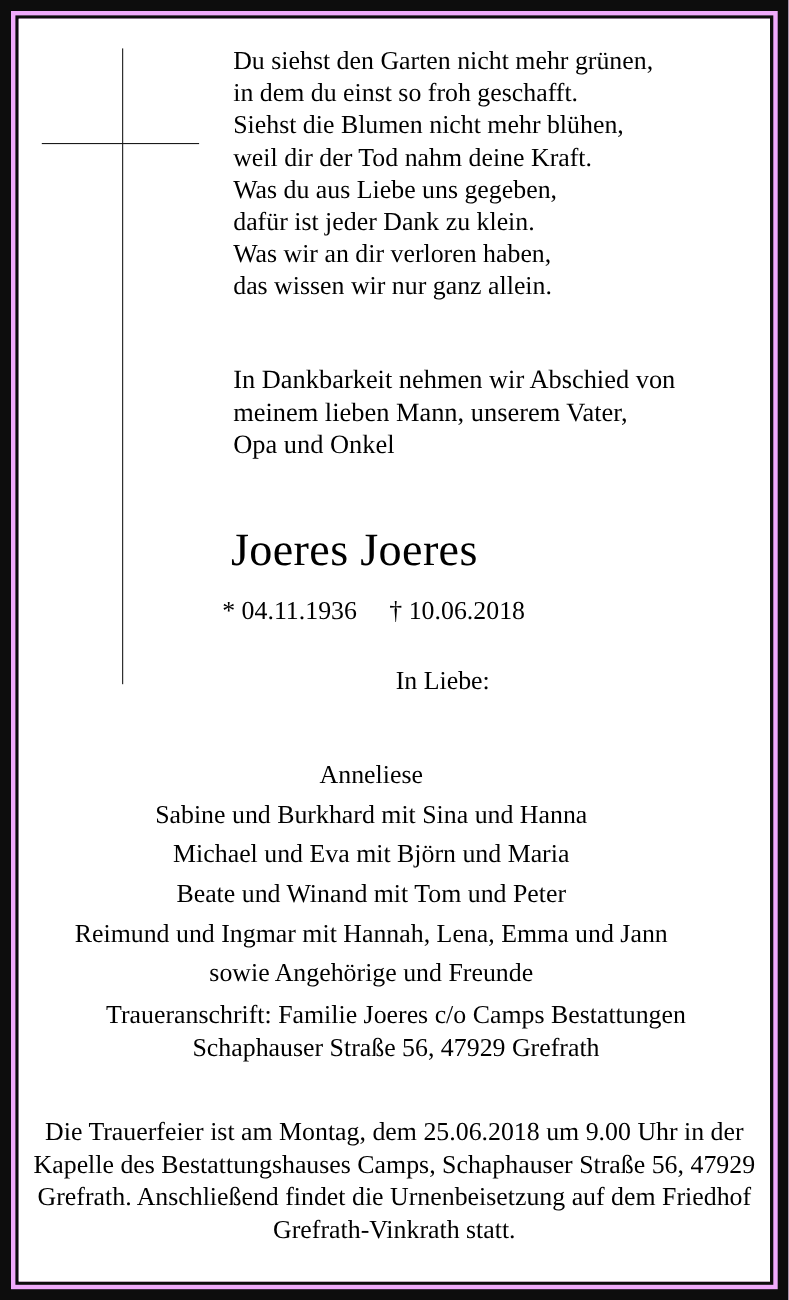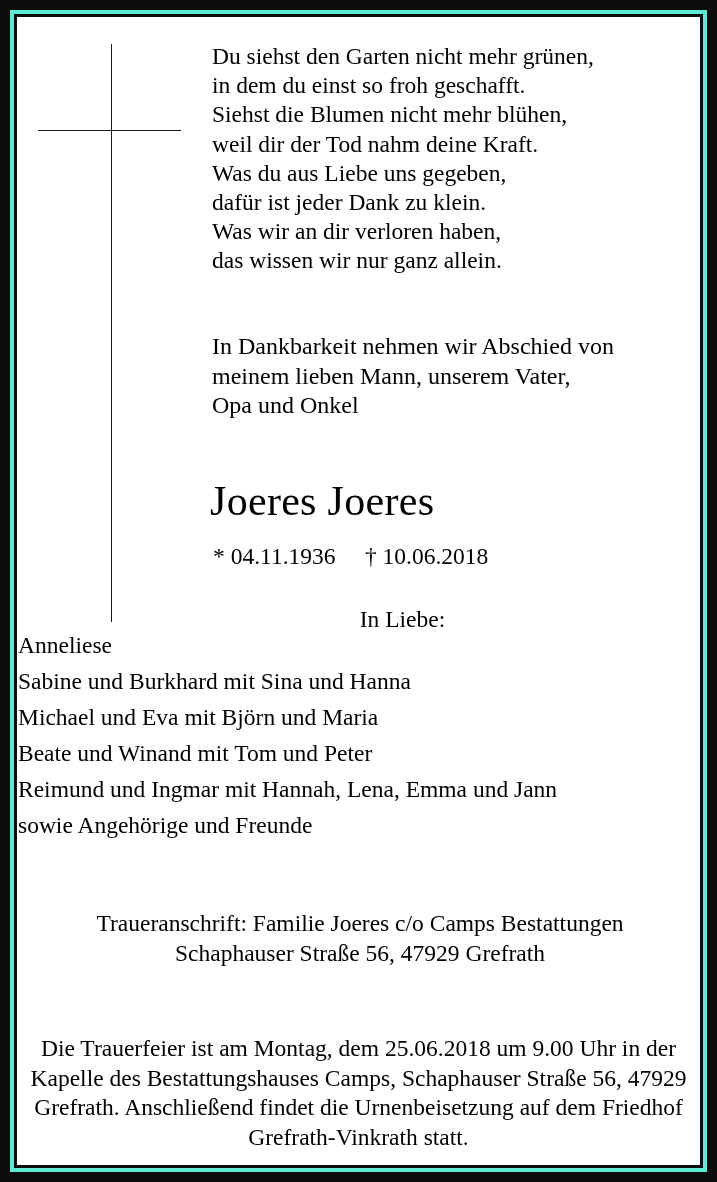--- a/index.html
+++ b/index.html
@@ -9,21 +9,21 @@
   }
   body {
     font-family: "Liberation Serif", "DejaVu Serif", serif;
     color: #000000;
   }
   #obituary {
     position: relative;
     width: 717px;
     height: 1182px;
     box-sizing: border-box;
-    background: #5eead4;
+    background: #f0abfc;
     overflow: hidden;
     padding-left: 28px;
   }
   
   .frame-outer {
     position: absolute;
     left: 0px;
     top: 0px;
     width: 717px;
     height: 1182px;
@@ -93,65 +93,65 @@
     left: 210px;
     top: 477px;
     font-size: 42px;
     line-height: 48px;
     letter-spacing: 0.3px;
     text-align: left;
     white-space: nowrap;
   }
   .dates {
     position: absolute;
-    left: 213px;
+    left: 202px;
     top: 543px;
     font-size: 23.5px;
     line-height: 27px;
     text-align: left;
     white-space: pre;
   }
   .in-liebe {
     position: absolute;
     left: 0px;
     top: 605px;
     width: 717px;
     font-size: 23.5px;
     line-height: 28px;
     text-align: center;
     margin-left: 44px;
   }
   .survivors {
     position: absolute;
     left: 18px;
-    top: 627px;
+    top: 687px;
     width: 639px;
     font-size: 23.5px;
     line-height: 36px;
+    text-align: center;
     white-space: pre-line;
   }
   .mourning-address {
     position: absolute;
     left: 18px;
     top: 908px;
     width: 684px;
     font-size: 23.5px;
     line-height: 30px;
     text-align: center;
     white-space: pre-line;
   }
   .service-details {
     position: absolute;
     left: 18px;
     top: 1015px;
     width: 681px;
     font-size: 23.5px;
     line-height: 29.5px;
     text-align: center;
-    margin-top: 19px;
   }
 </style>
 </head>
 <body>
 
 <div id="obituary">
 
   <div class="frame-outer"></div>
   <div class="frame-inner"></div>
   <div class="sheet"></div>

